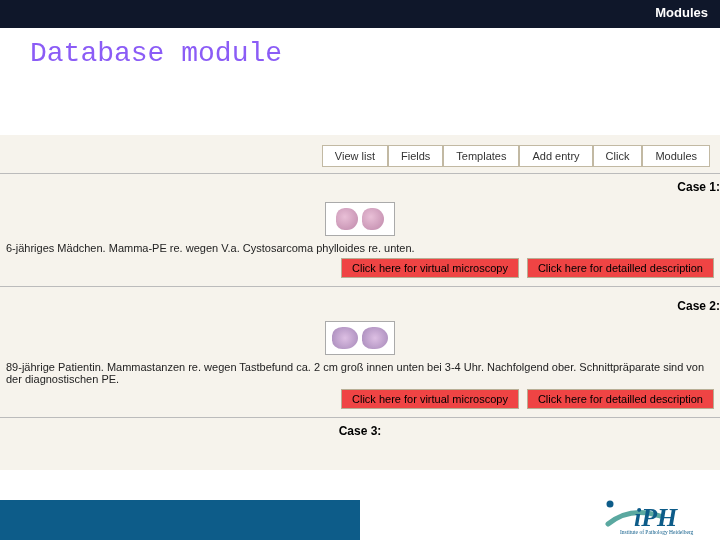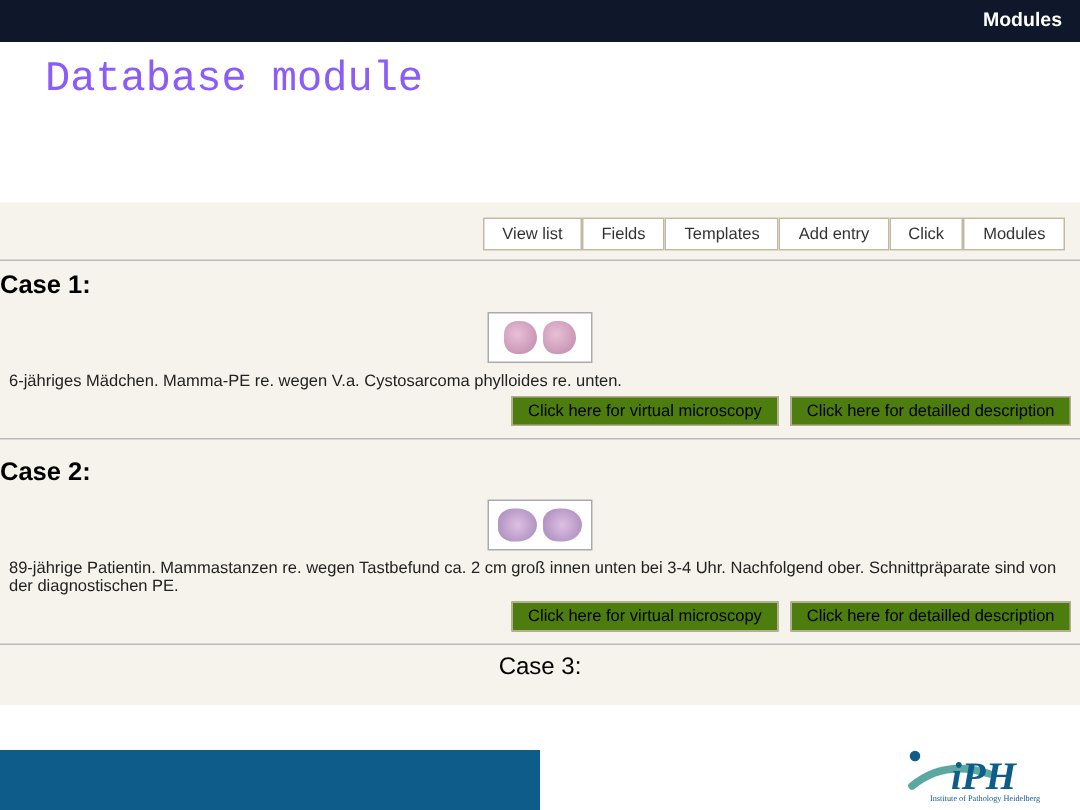--- a/index.html
+++ b/index.html
@@ -6,29 +6,29 @@
   html, body { width: 720px; height: 540px; font-family: Verdana, Arial, sans-serif; background: #fff; }
   .slide { width: 720px; height: 540px; position: relative; }
   .topbar { background: #0f172a; height: 28px; position: relative; }
   .topbar-label { position: absolute; right: 12px; top: 5px; color: #fff; font-weight: bold; font-size: 13px; }
   .heading-wrap { padding: 10px 0 10px 30px; }
   .heading { color: #8b5cf6; font-size: 28px; font-weight: normal; font-family: Liberation Mono, monospace; }
   .screenshot { position: absolute; left: 0; top: 135px; width: 720px; height: 335px; background: #f6f3ec; overflow: hidden; font-size: 11px; color: #000; }
   .tabs { display: flex; justify-content: flex-end; gap: 0; padding: 10px 10px 0 0; }
   .tab { background: #fff; border: 1px solid #c2b9a3; padding: 4px 12px; font-size: 11px; margin-left: 0; cursor: pointer; color: #333; }
   .case { border-top: 1px solid #bbb; margin-top: 6px; padding-top: 4px; }
-  .case-title { text-align: left; font-weight: bold; font-size: 17px; padding: 2px 0 6px; }
+  .case-title { text-align: right; font-weight: bold; font-size: 12px; padding: 2px 0 6px; }
   .thumb-row { display: flex; justify-content: center; padding: 2px 0 6px; }
   .thumb { width: 70px; height: 34px; border: 1px solid #aaa; background: #fff; display: flex; align-items: center; justify-content: center; gap: 4px; }
   .tissue { width: 22px; height: 22px; border-radius: 40% 50% 50% 40%; background: radial-gradient(circle at 40% 40%, #e6b8d2, #b77aa0); opacity: .9; }
   .tissue.b { width: 26px; height: 22px; background: radial-gradient(circle at 50% 50%, #d9b8e0, #9a79b0); }
   .case-desc { font-size: 11px; color: #222; padding: 0 6px 4px; }
   .case-buttons { display: flex; justify-content: flex-end; gap: 8px; padding: 0 6px 8px; border-bottom: 1px solid #bbb; }
-  .btn { background: #4d7c0f; border: 1px solid #b8ae95; padding: 3px 10px; font-size: 11px; cursor: pointer; color: #000; }
-  .case3-title { text-align: center; font-weight: normal; font-size: 16px; padding: 6px 0 2px; }
+  .btn { background: #ef4444; border: 1px solid #b8ae95; padding: 3px 10px; font-size: 11px; cursor: pointer; color: #000; }
+  .case3-title { text-align: center; font-weight: bold; font-size: 12px; padding: 6px 0 2px; }
   .footer { position: absolute; left: 0; bottom: 0; width: 720px; height: 46px; }
   .footer-bar { position: absolute; left: 0; bottom: 0; width: 360px; height: 40px; background: #0d5c89; }
   .logo-wrap { position: absolute; right: 10px; bottom: 4px; display: flex; align-items: flex-end; gap: 6px; }
   .logo-svg { width: 110px; height: 42px; }
   .pre-bar { position: absolute; left: 0; top: 130px; width: 720px; height: 5px; background: #fff; }
 </style>
 </head>
 <body>
 
 <div class="slide">

